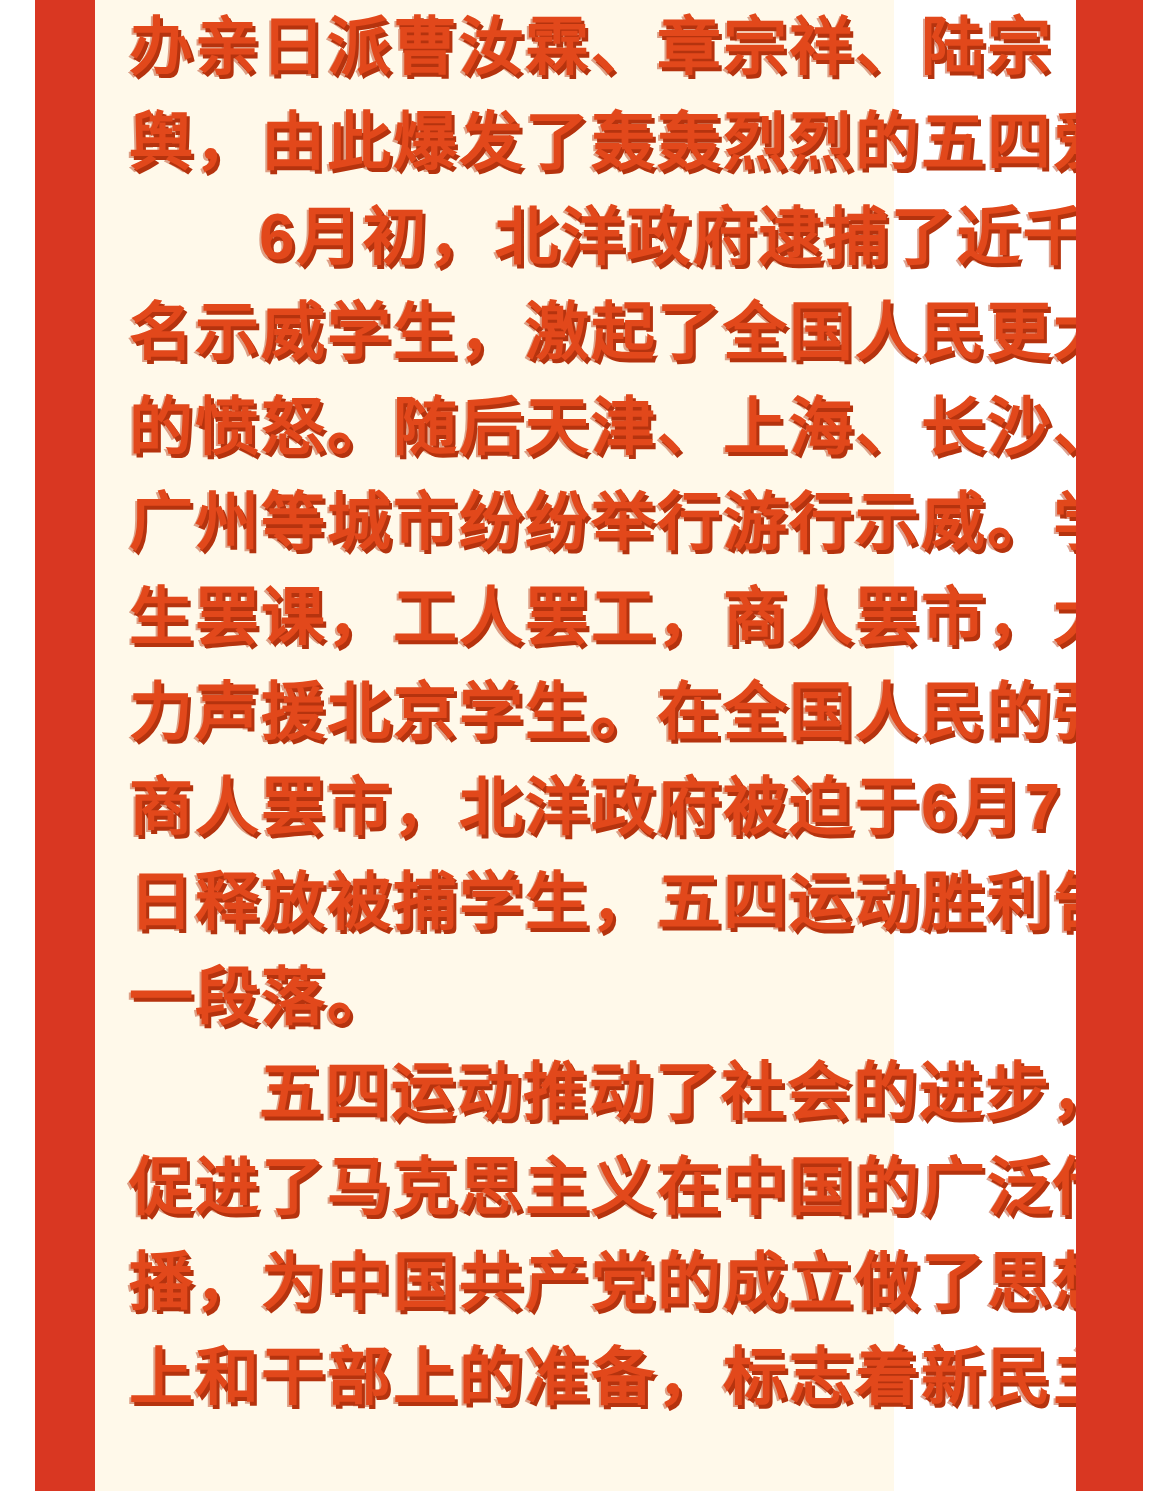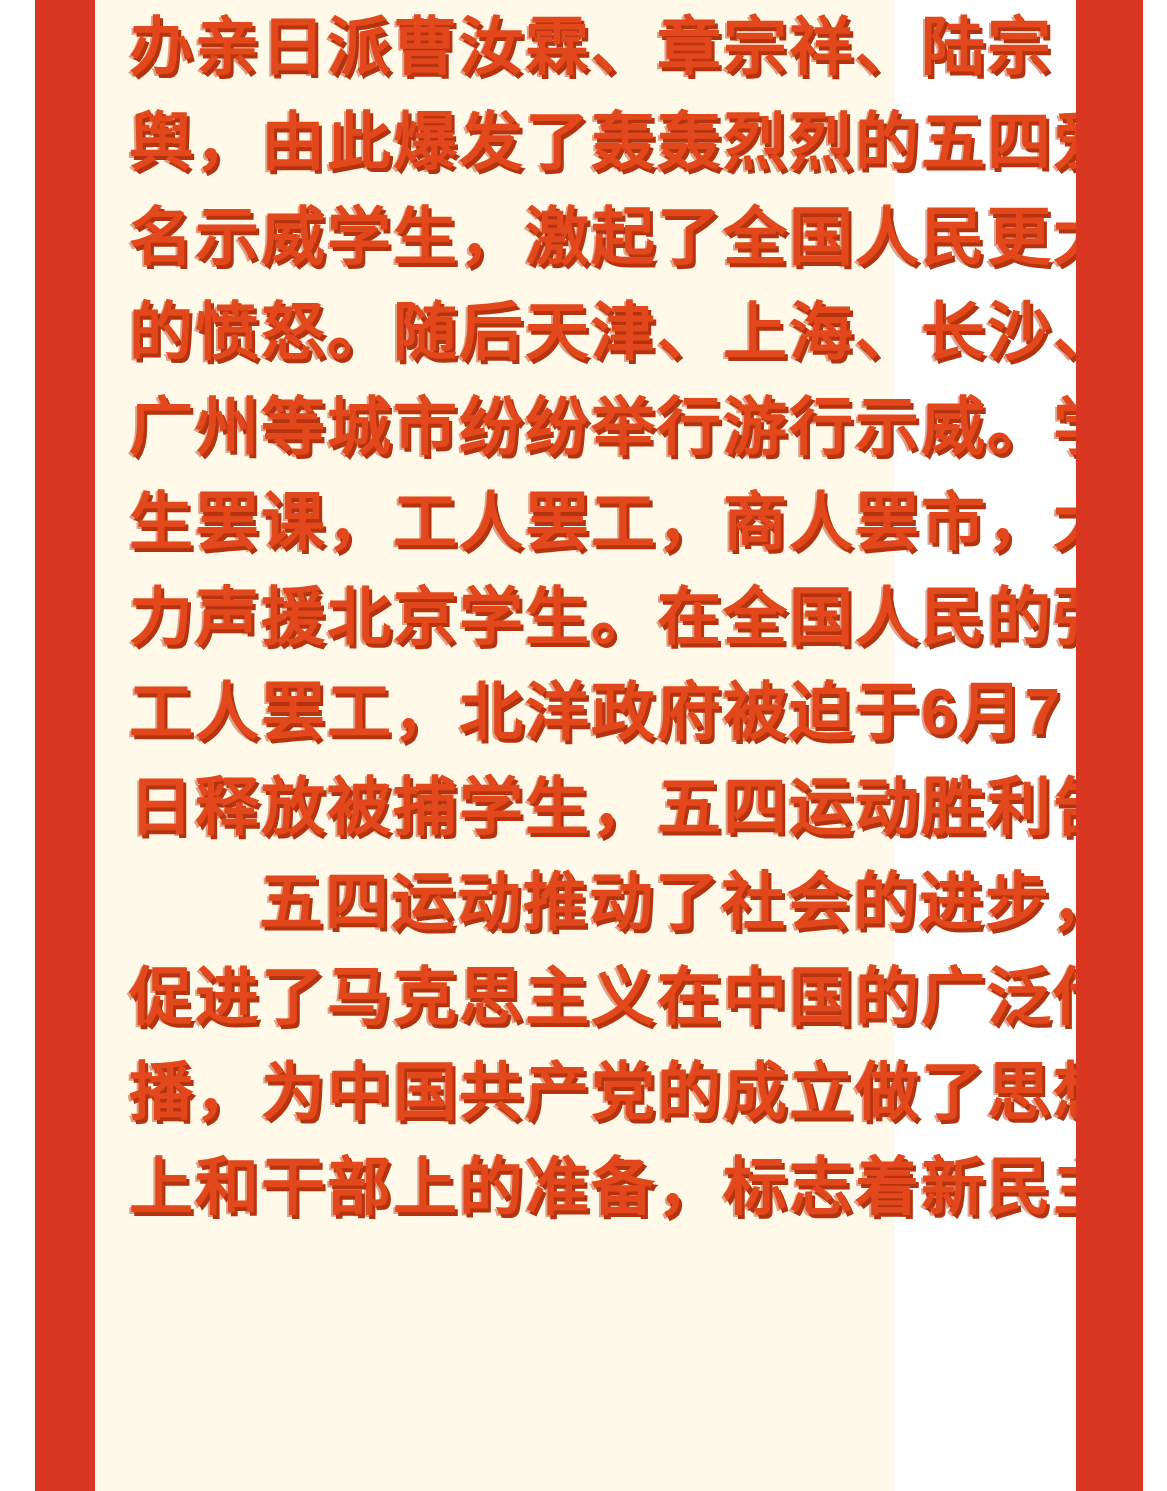--- a/index.html
+++ b/index.html
@@ -58,27 +58,29 @@
 </head>
 <body>
 
 <div class="page">
   <div class="side-bar bar-left"></div>
 
   <div class="panel">
     <div class="article-text">
       <div class="line">办亲日派曹汝霖、章宗祥、陆宗</div>
       <div class="line">舆，由此爆发了轰轰烈烈的五四爱</div>
+      <div class="line indent">6月初，北洋政府逮捕了近千</div>
       <div class="line">名示威学生，激起了全国人民更大</div>
       <div class="line">的愤怒。随后天津、上海、长沙、</div>
       <div class="line">广州等城市纷纷举行游行示威。学</div>
       <div class="line">生罢课，工人罢工，商人罢市，大</div>
       <div class="line">力声援北京学生。在全国人民的强</div>
-      <div class="line">工人罢工，北洋政府被迫于6月7</div>
+      <div class="line">商人罢市，北洋政府被迫于6月7</div>
       <div class="line">日释放被捕学生，五四运动胜利告</div>
+      <div class="line">一段落。</div>
       <div class="line indent">五四运动推动了社会的进步，</div>
       <div class="line">促进了马克思主义在中国的广泛传</div>
       <div class="line">播，为中国共产党的成立做了思想</div>
       <div class="line">上和干部上的准备，标志着新民主</div>
     </div>
   </div>
 
   <div class="side-bar bar-right"></div>
 </div>
 

